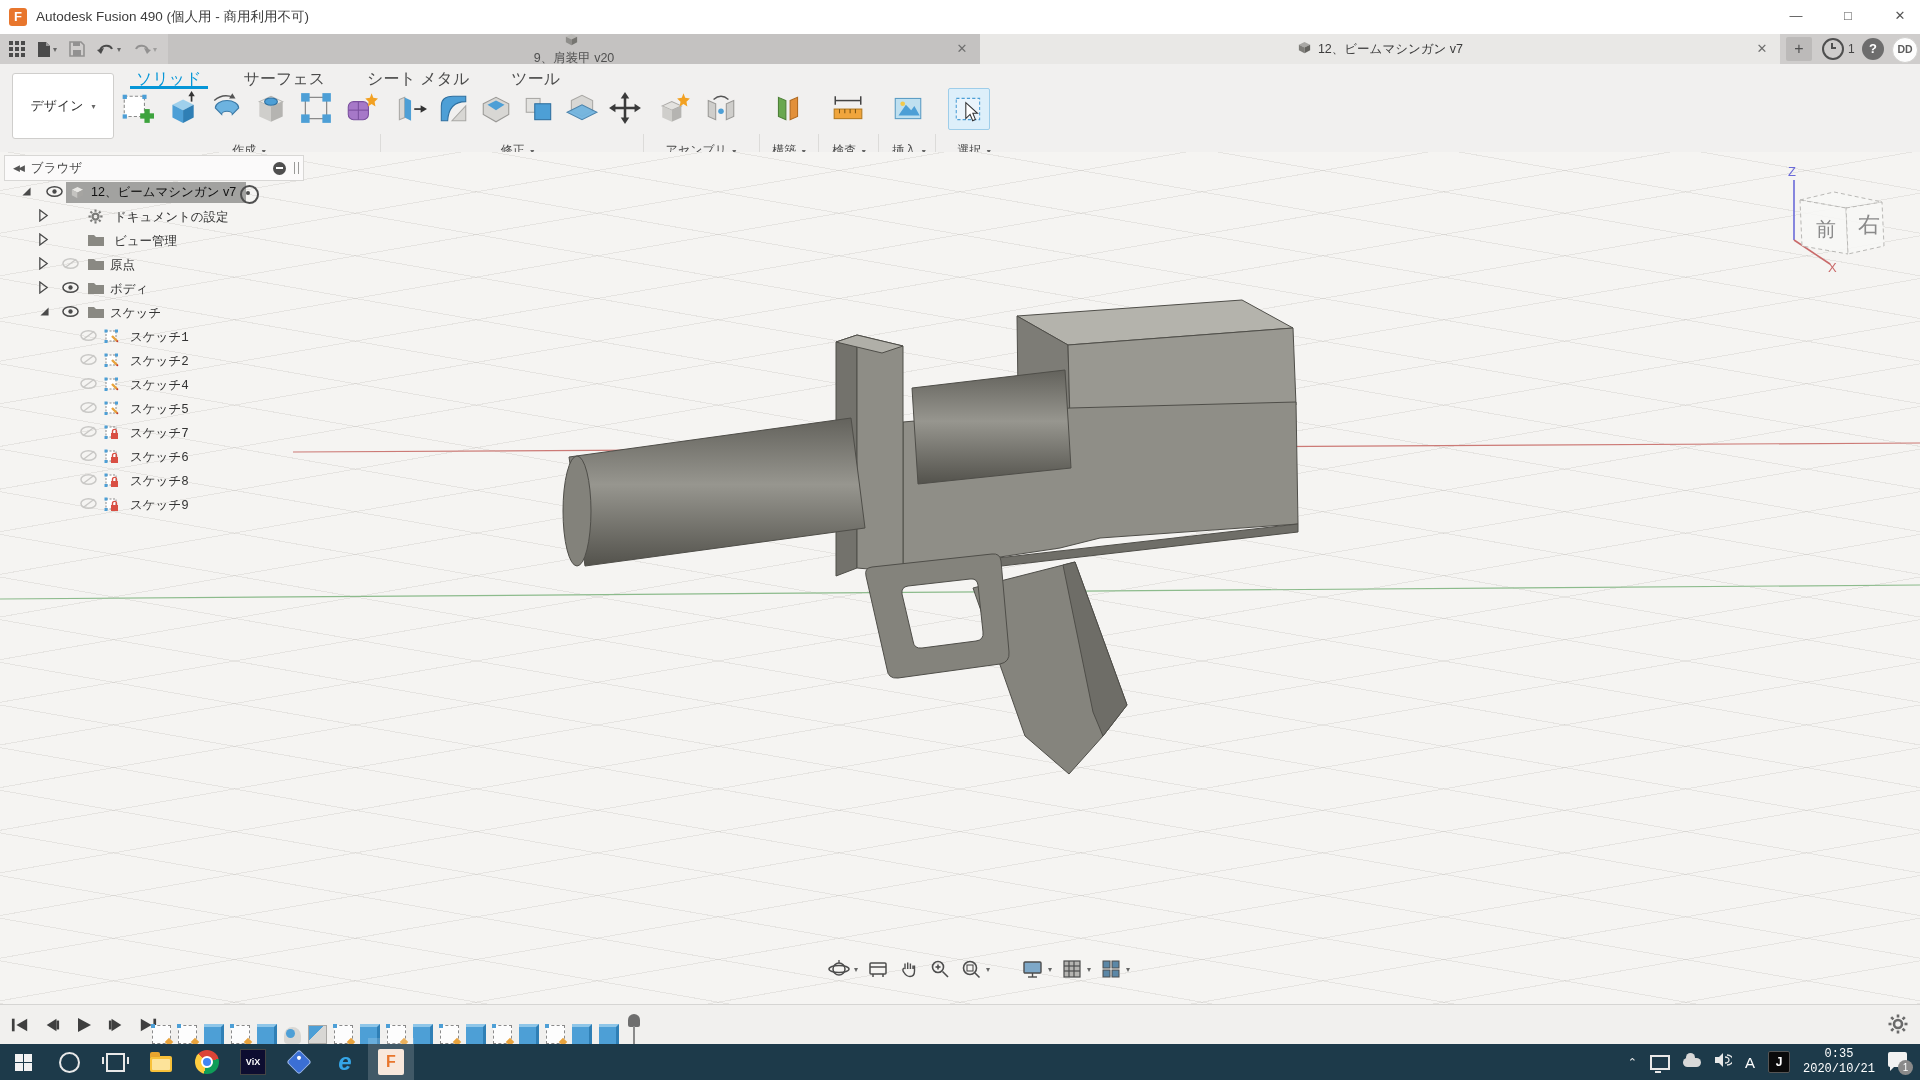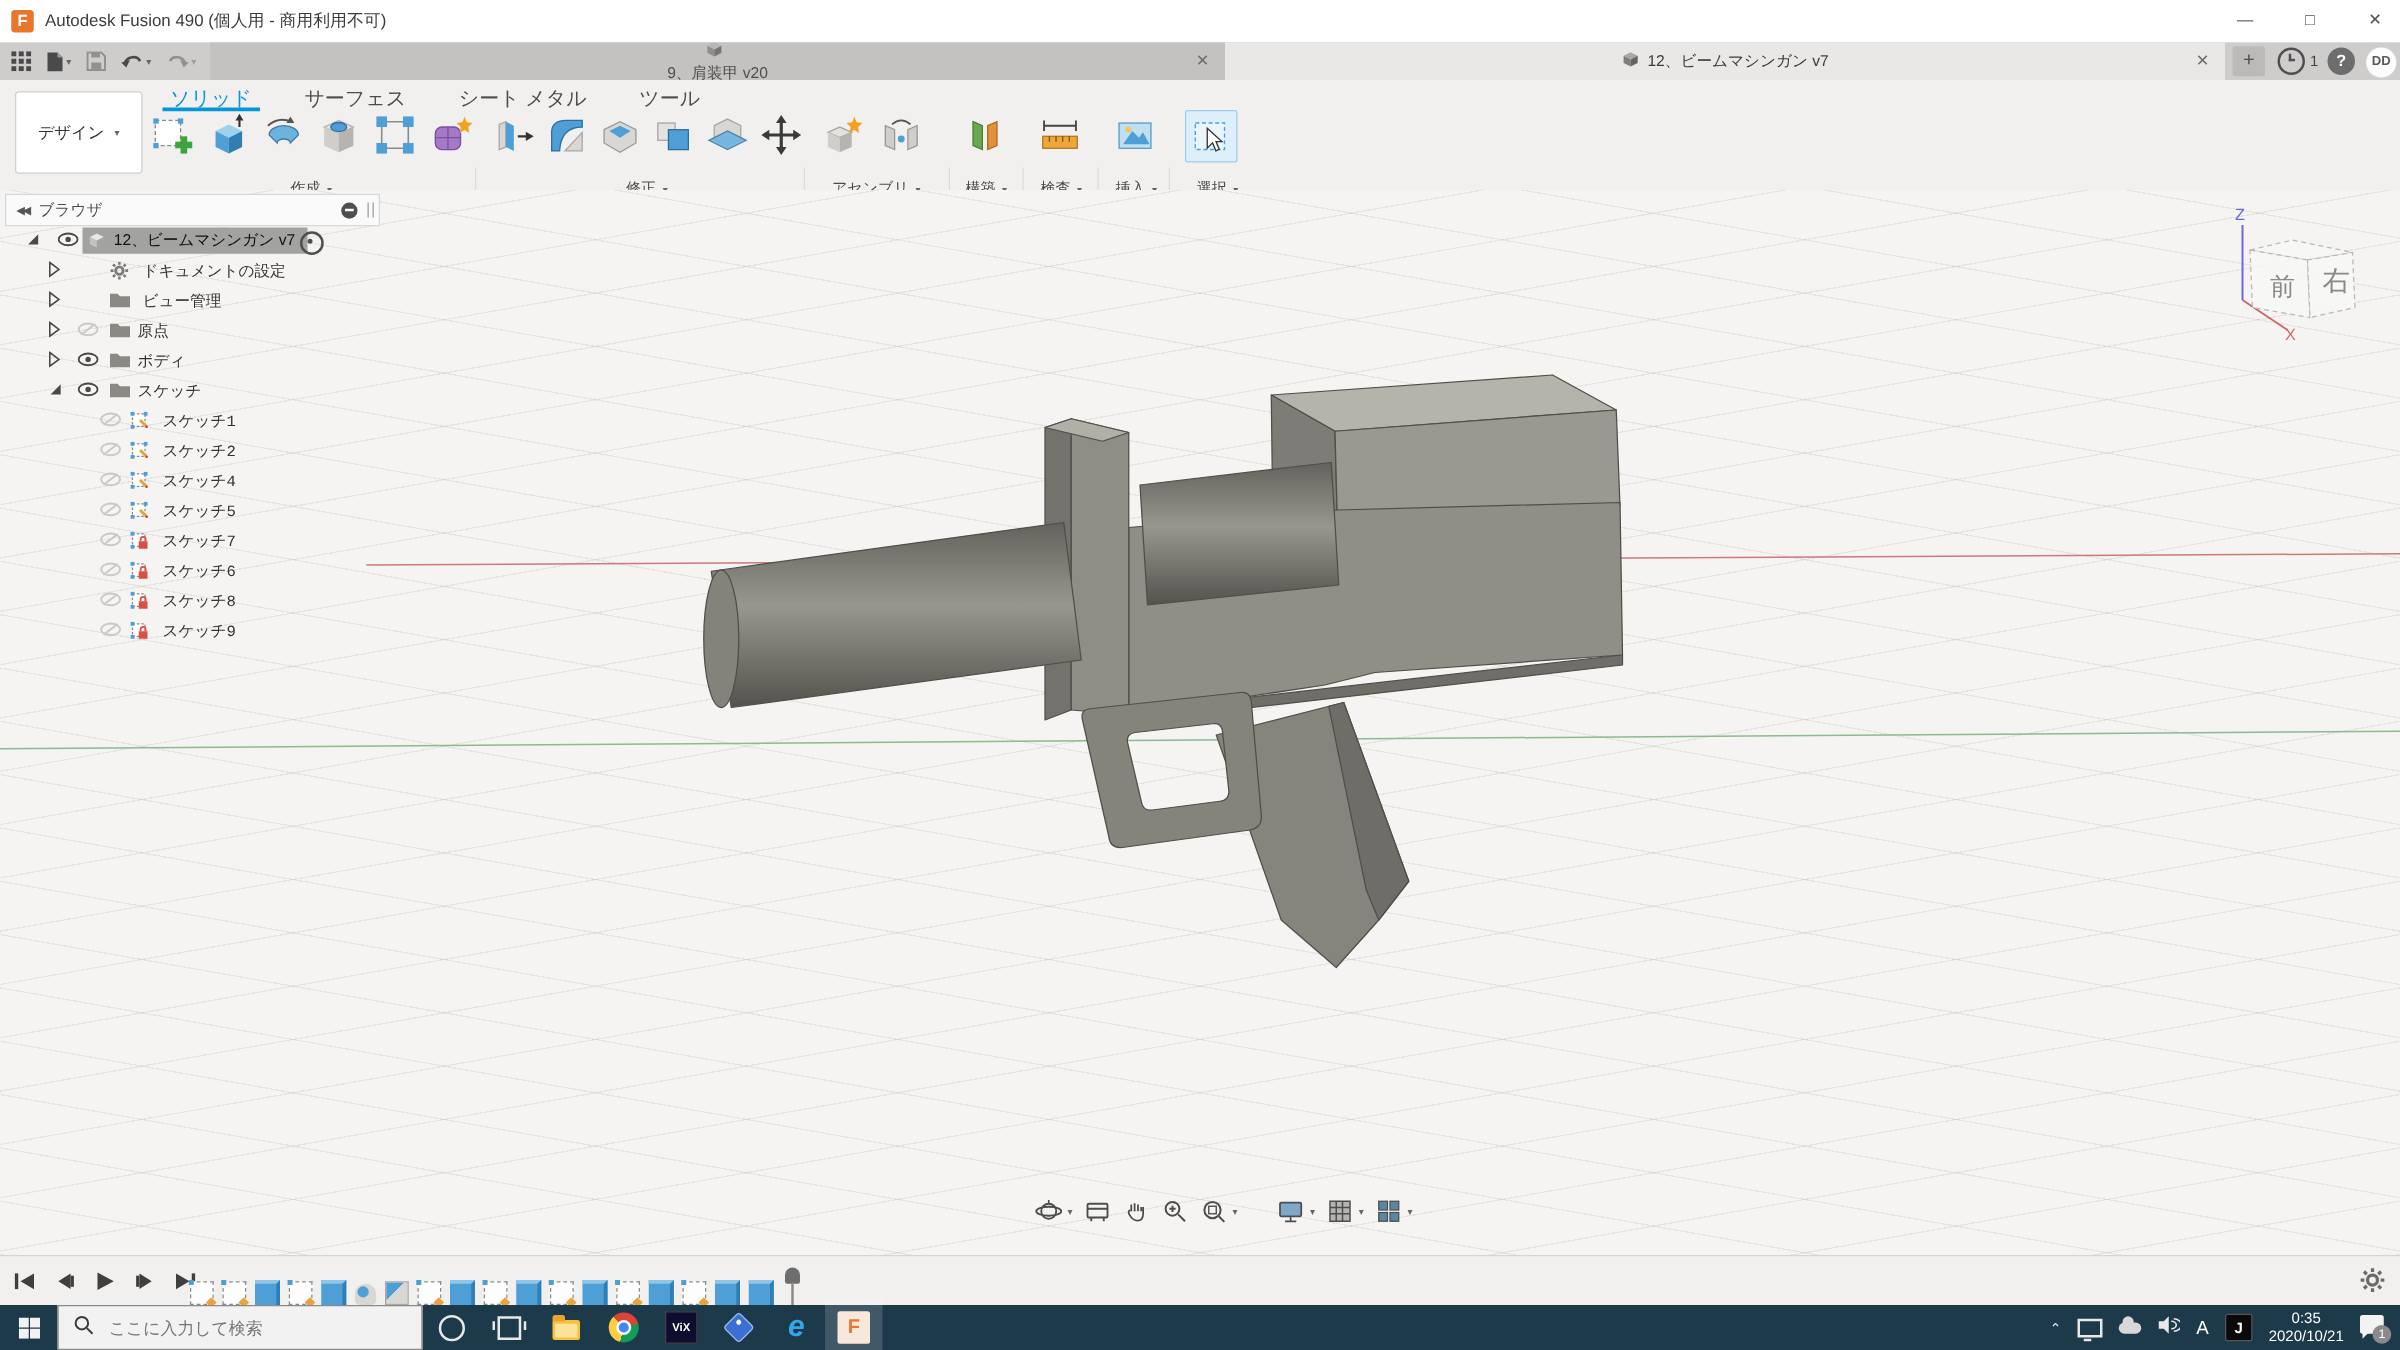--- a/index.html
+++ b/index.html
@@ -134,21 +134,21 @@
   .taskview-ic:before{content:"";position:absolute;left:-6px;top:2px;width:2px;height:7px;background:#e8e8e8;}
   .taskview-ic:after{content:"";position:absolute;right:-6px;top:2px;width:2px;height:7px;background:#e8e8e8;}
   .tray{margin-left:auto;display:flex;align-items:center;gap:13px;padding-right:10px;color:#eaeaea;}
   .tray .chev-up{font-size:11px;}
   .net-ic{width:16px;height:11px;border:2px solid #e8e8e8;position:relative;}
   .net-ic:after{content:"";position:absolute;left:3px;bottom:-5px;width:6px;height:2px;background:#e8e8e8;}
   .cloud-ic{width:18px;height:9px;background:#d8d8d8;border-radius:5px;position:relative;}
   .cloud-ic:before{content:"";position:absolute;left:3px;top:-5px;width:9px;height:9px;border-radius:50%;background:#d8d8d8;}
   .ime-a{font-size:15px;color:#fff;}
   .ime-j{width:20px;height:20px;background:#0a0a0a;color:#fff;font-size:12px;font-weight:bold;text-align:center;line-height:20px;border:1px solid #555;border-radius:2px;}
-  .tb-clock{font-size:12px;line-height:1.25;text-align:center;color:#fff;}
+  .tb-clock{font-size:12px;line-height:1.25;text-align:center;color:#fff;font-family:Liberation Mono, monospace;}
   .notif{position:relative;width:22px;height:20px;}
   .notif .bubble{position:absolute;left:0;top:0;width:19px;height:15px;background:#f2f2f2;border-radius:2px;}
   .notif .bubble:after{content:"";position:absolute;left:2px;bottom:-4px;border:4px solid transparent;border-top-color:#f2f2f2;border-left-color:#f2f2f2;}
   .notif .badge{position:absolute;right:-3px;bottom:-3px;width:15px;height:15px;border-radius:50%;background:#8a8a8a;
     color:#fff;font-size:10px;text-align:center;line-height:15px;}
 </style>
 </head>
 <body>
 
 <div class="app">
@@ -899,28 +899,20 @@
 
   <div class="taskbar">
     <div class="tb-start">
       <svg width="17" height="17" viewBox="0 0 17 17" fill="#f2f2f2">
           <rect x="0" y="0" width="8" height="8"></rect>
           <rect x="9" y="0" width="8" height="8"></rect>
           <rect x="0" y="9" width="8" height="8"></rect>
           <rect x="9" y="9" width="8" height="8"></rect>
         </svg>
     </div>
-    <div class="tb-search">
-      <span class="mag">
-        <svg width="16" height="16" viewBox="0 0 16 16" fill="none" stroke="#3c3c3c" stroke-width="1.6">
-            <circle cx="6.5" cy="6.5" r="5"></circle>
-            <line x1="10.5" y1="10.5" x2="15" y2="15"></line>
-          </svg></span>
-      <input type="text" readonly="" placeholder="ここに入力して検索" style="">
-    </div>
     <div class="tb-tile">
         <span class="cortana-ic"></span>
       </div>
     <div class="tb-tile">
         <span class="taskview-ic"></span>
       </div>
     <div class="tb-tile">
         <span class="folder-ic"></span>
       </div>
     <div class="tb-tile run">

